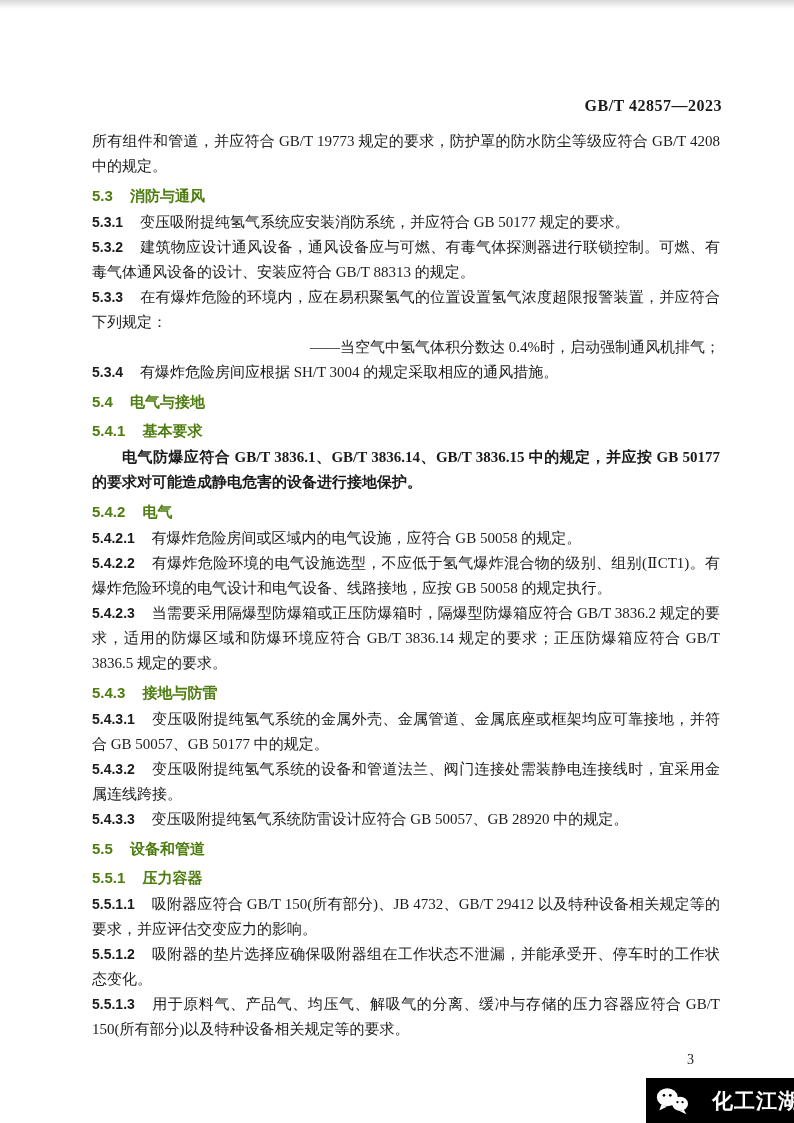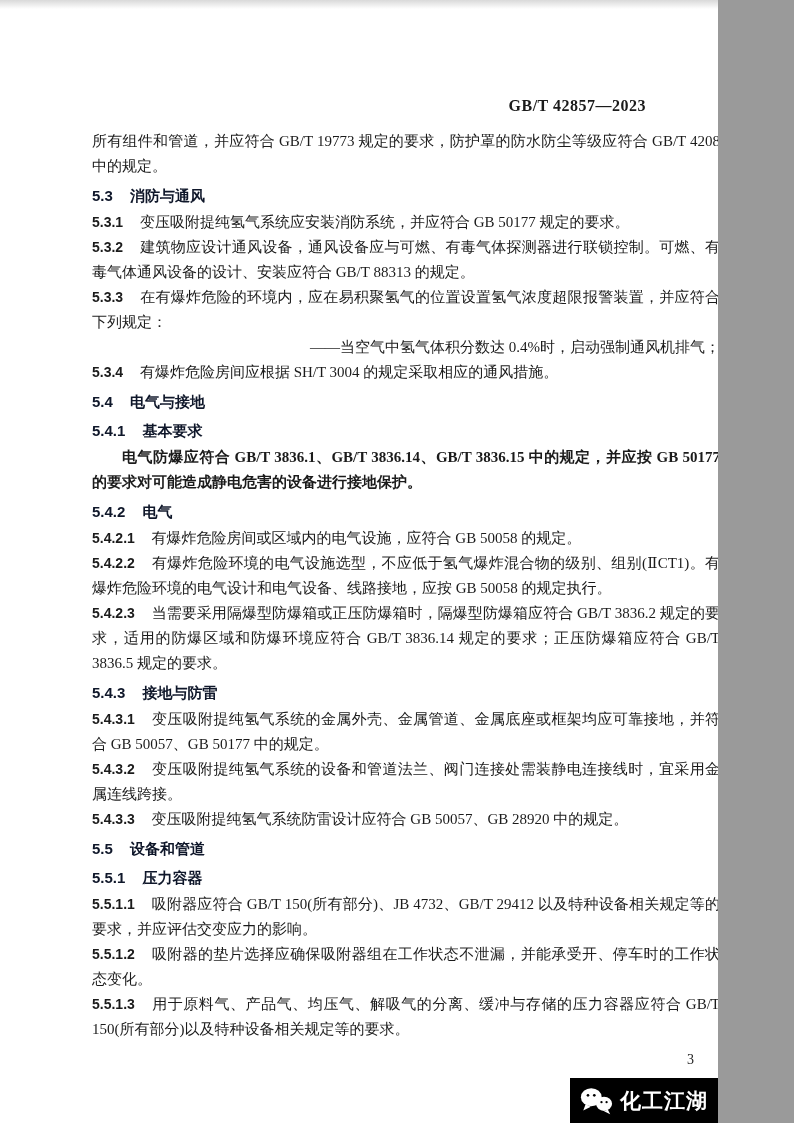--- a/index.html
+++ b/index.html
@@ -1,19 +1,19 @@
 <!DOCTYPE html>
 <html lang="zh"><head>
 <meta charset="utf-8">
 <style>
   html,body{margin:0;padding:0;}
   body{background:#9a9a9a;}
   .page{
     position:relative;
-    width:718px;height:1123px;
+    width:794px;height:1123px;
     background:#ffffff;
     overflow:hidden;
     font-family:"Liberation Serif","DejaVu Serif",serif;
     color:#1b1b1b;
   }
   .scan-edge{
     position:absolute;top:0;left:0;width:794px;height:9px;
     background:linear-gradient(to bottom,#d9d9d9,#ffffff);
     pointer-events:none;
   }
@@ -29,33 +29,33 @@
   .para{margin:0;text-align:justify;}
   .para.dash{padding-left:28px;text-align:right;}
   .para.indent{text-indent:2em;font-weight:bold;}
   .cnum{
     font-family:"Liberation Sans","DejaVu Sans",sans-serif;
     font-weight:700;font-size:14px;padding-right:13px;
   }
   .head{
     margin:4px 0 2px 0;
     font-family:"Liberation Sans","DejaVu Sans",sans-serif;
-    font-weight:700;font-size:15px;line-height:25px;color:#0f172a;
+    font-weight:700;font-size:15px;line-height:25px;color:#4d7c0f;
   }
   .hnum{padding-right:13px;}
   .pageno{
     margin-top:5px;text-align:right;padding-right:26px;
     font-size:14px;color:#222;
     font-family:"Liberation Serif","DejaVu Serif",serif;
   }
   .footer-logo{
     position:absolute;right:0;bottom:0;
     width:148px;height:45px;
     background:#000000;
-    display:flex;align-items:center;gap:7px;
+    display:flex;align-items:center;gap:23px;
     padding:0 8px 0 9px;box-sizing:border-box;
   }
   .footer-logo .brand{
     color:#ffffff;
     font-family:"Liberation Sans","DejaVu Sans",sans-serif;
     font-weight:700;font-size:21px;letter-spacing:1px;white-space:nowrap;
   }
   .bubble-icon{flex:0 0 auto;display:block;}
 </style>
 </head>

